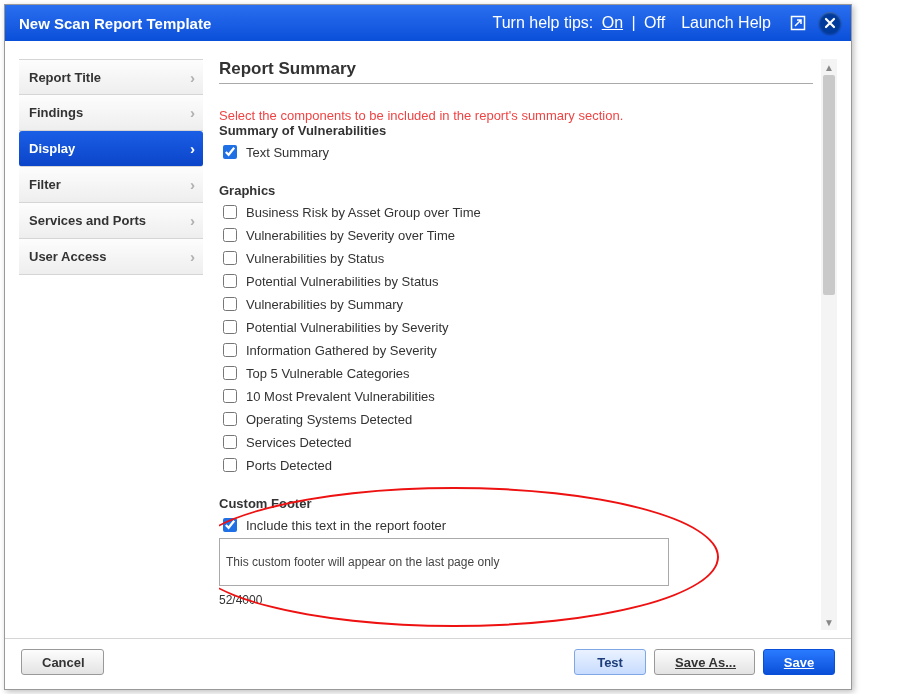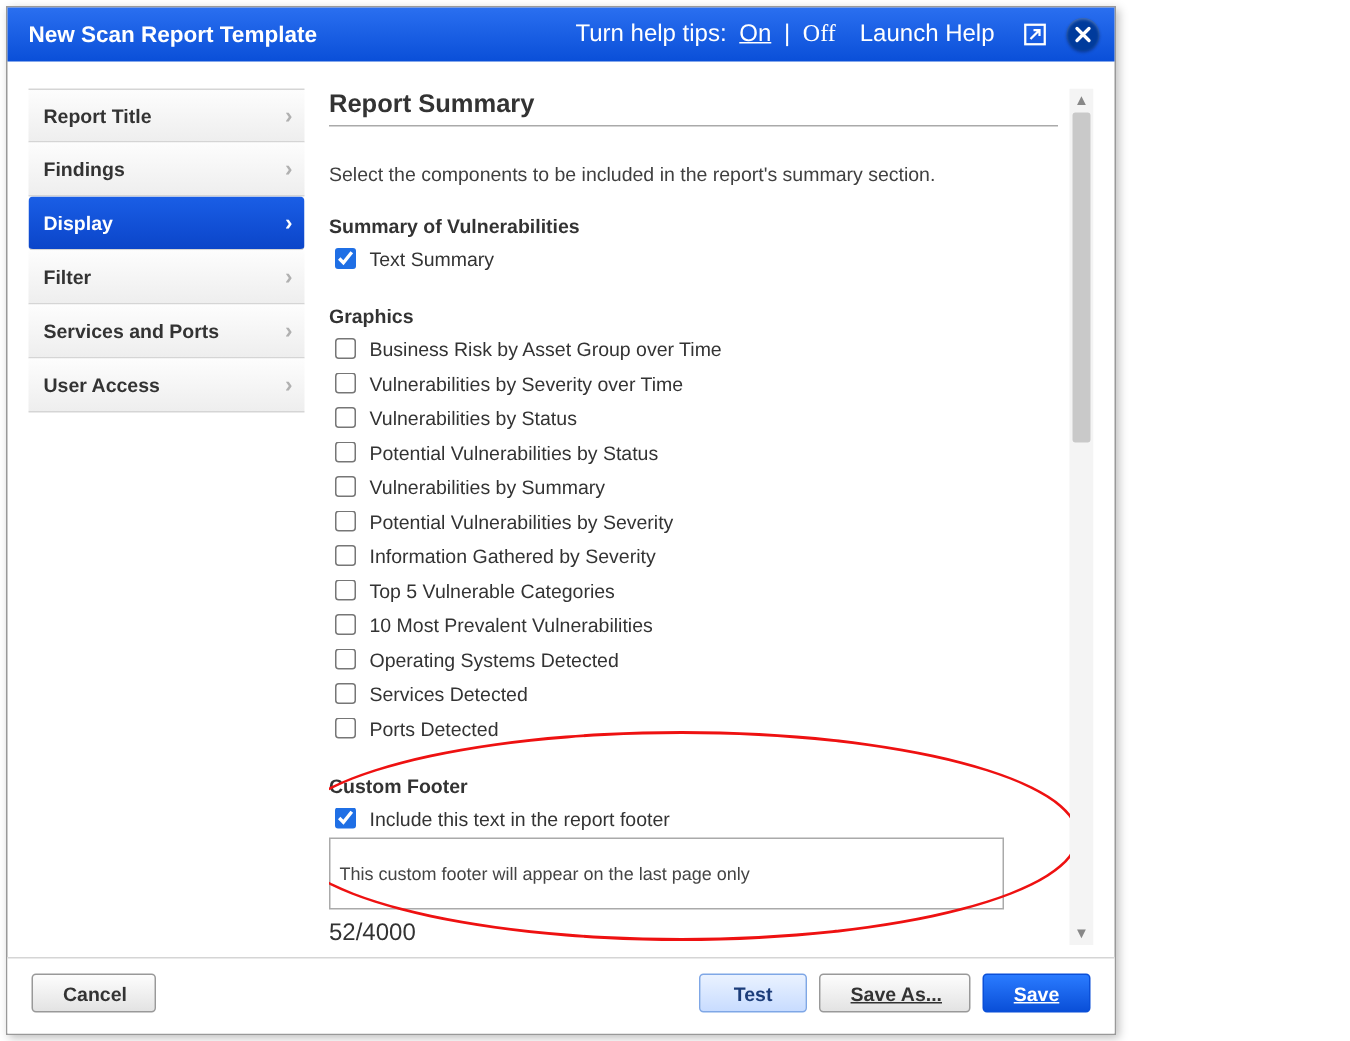--- a/index.html
+++ b/index.html
@@ -3,21 +3,21 @@
 <meta charset="utf-8">
 <style>
   * { box-sizing: border-box; }
   body {
     margin: 0;
     font-family: Arial, Helvetica, sans-serif;
     background: #fff;
     padding: 4px;
   }
   .window {
-    width: 740px;
+    width: 848px;
     height: 686px;
     border: 1px solid #999;
     box-shadow: 2px 2px 6px rgba(0,0,0,0.25);
     display: flex;
     flex-direction: column;
     background: #fff;
   }
   .titlebar {
     background: linear-gradient(to bottom, #2a6ff0, #0a4fd8);
     color: #fff;
@@ -31,21 +31,21 @@
   .titlebar .title { flex: 1; }
   .help-area {
     font-size: 16px;
     font-weight: normal;
     display: flex;
     align-items: center;
     gap: 4px;
   }
   .help-area span { white-space: pre; }
   .help-on { text-decoration: underline; cursor: pointer; }
-  .help-off { cursor: pointer; font-family: Liberation Serif, serif; }
+  .help-off { cursor: pointer; }
   .launch-help { margin-left: 12px; cursor: pointer; }
   .popout-icon {
     margin-left: 14px;
     cursor: pointer;
     width: 18px; height: 18px;
     display: inline-flex; align-items: center; justify-content: center;
   }
   .close-btn {
     margin-left: 8px;
     width: 22px; height: 22px;
@@ -112,21 +112,21 @@
     color: #333;
     position: relative;
   }
   .page-title {
     font-size: 17px;
     font-weight: bold;
     padding-bottom: 4px;
     border-bottom: 1px solid #aaa;
     margin-bottom: 24px;
   }
-  .instruct { color: #404040; margin-bottom: 20px; }
+  .instruct { color: #ef4444; }
   .section-label {
     font-weight: bold;
     font-size: 13px;
     margin-bottom: 4px;
   }
   .chk-row {
     display: flex;
     align-items: center;
     gap: 6px;
     margin: 3px 0;
@@ -142,21 +142,21 @@
   .footer-textarea {
     width: 450px;
     height: 48px;
     border: 1px solid #aaa;
     font-size: 12px;
     padding: 16px 6px;
     resize: none;
     font-family: Arial, Helvetica, sans-serif;
     color: #444;
   }
-  .counter { font-size: 16px; color: #333; margin-top: 4px; }
+  .counter { font-size: 12px; color: #333; margin-top: 4px; }
 
   
   .scrollbar {
     width: 16px;
     background: #f4f4f4;
     display: flex;
     flex-direction: column;
     align-items: center;
   }
   .scroll-arrow {

